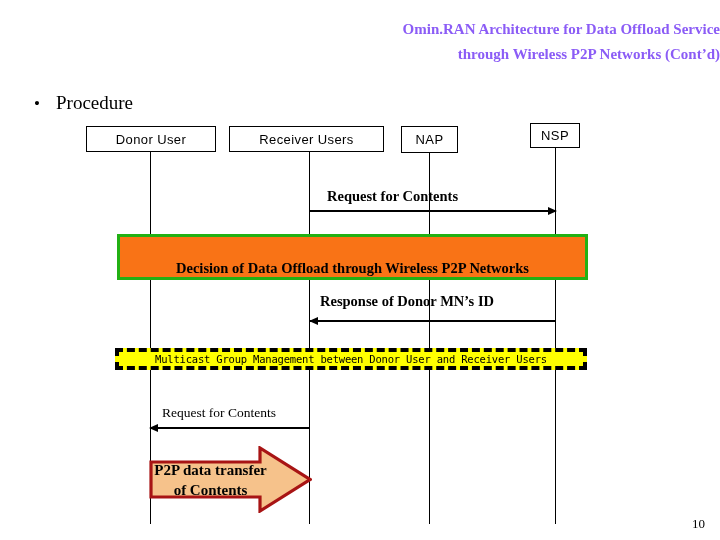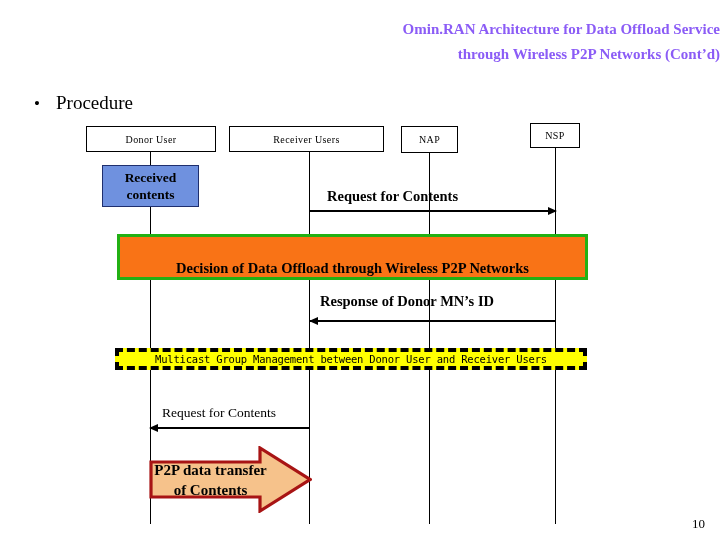--- a/index.html
+++ b/index.html
@@ -66,22 +66,22 @@
     width: 1px;
     background: #000000;
   }
 
   
   .actor-box {
     position: absolute;
     box-sizing: border-box;
     border: 1px solid #000000;
     background: #ffffff;
-    font-family: Liberation Serif, serif;
-    font-size: 10px;
+    font-family: Liberation Sans, sans-serif;
+    font-size: 13px;
     letter-spacing: 0.4px;
     color: #000000;
     display: flex;
     align-items: center;
     justify-content: center;
     white-space: nowrap;
   }
 
   
   .blue-box {
@@ -242,24 +242,20 @@
   <div class="actor-box" style="left:229px; top:126px; width:155px; height:26px;">
     <span>Receiver Users</span>
   </div>
   <div class="actor-box" style="left:401px; top:126px; width:57px; height:27px;">
     <span>NAP</span>
   </div>
   <div class="actor-box" style="left:530px; top:123px; width:50px; height:25px;align-items:center;">
     <span>NSP</span>
   </div>
 
-  <div class="blue-box" style="left:102px; top:165px; width:97px; height:42px;">
-    <span>Received</span>
-    <span>contents</span>
-  </div>
 
   <div class="msg-label bold" style="left:327px; top:188px;">Request for Contents</div>
   <div class="msg" style="left:310px; top:210px; width:246px; height:2px;">
     <span class="line"></span>
     <span class="head-right"></span>
   </div>
 
   <div class="green-box" style="left:117px; top:234px; width:471px; height:46px;">
     <span>Decision of Data Offload through Wireless P2P Networks</span>
   </div>

